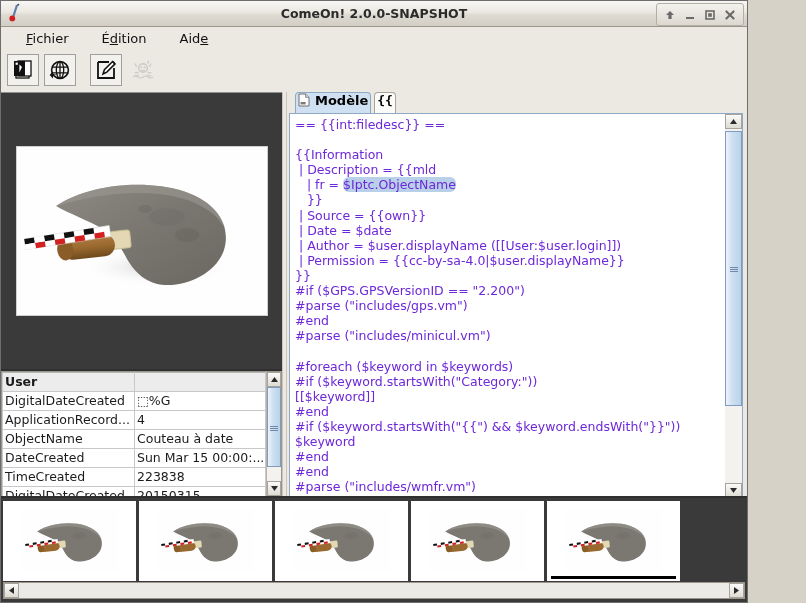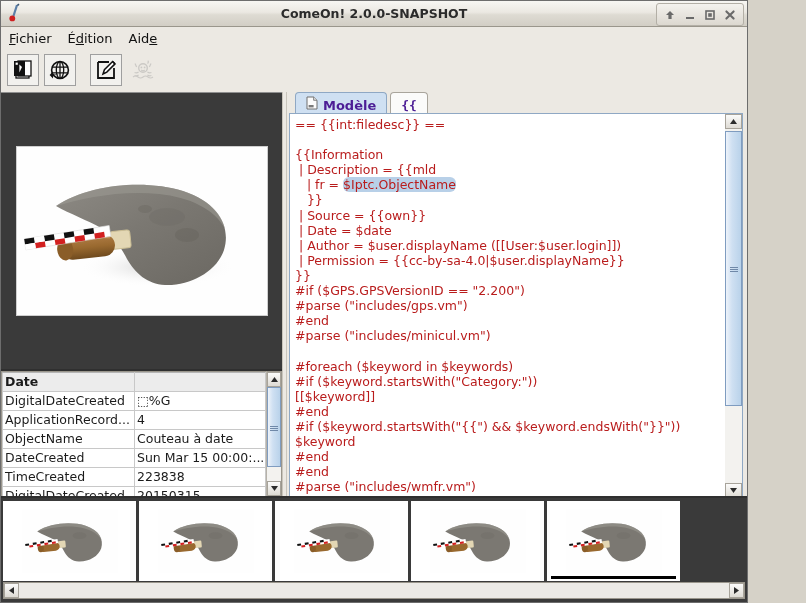--- a/index.html
+++ b/index.html
@@ -43,21 +43,21 @@
   }
   .wbtn svg{display:block;}
   
   #menubar{
     height:22px;background:#ece9e3;display:flex;align-items:center;
     padding-left:8px;border-bottom:0;
   }
   .menu-item{
     font-size:13px;color:#111;padding:2px 9px 2px 0;margin-right:7px;cursor:default;
   }
-  .menu-item .mn{position:relative;}
+  .menu-item .mn{position:relative;margin-left:17px;}
   .menu-item .u{text-decoration:underline;}
   
   #toolbar{
     height:42px;background:#ece9e3;display:flex;align-items:center;
     padding-left:6px;gap:5px;
   }
   .tbtn{
     width:32px;height:32px;box-sizing:border-box;
     border:1px solid #9f9f9f;background:#f2f1ee;
     display:flex;align-items:center;justify-content:center;
@@ -135,37 +135,37 @@
   #splitter{
     width:5px;flex:0 0 auto;background:#ece9e3;
     border-left:1px solid #c9c5bc;border-right:1px solid #c9c5bc;
     box-sizing:border-box;cursor:col-resize;
   }
   
   #right-pane{flex:1 1 auto;display:flex;flex-direction:column;background:#ece9e3;padding:0 4px 0 2px;box-sizing:border-box;}
   #tabstrip{height:22px;display:flex;align-items:flex-end;padding-left:6px;}
   .tab{
     height:21px;box-sizing:border-box;
-    display:flex;align-items:flex-end;gap:5px;
-    padding:0 10px;font-size:13px;font-weight:bold;color:#4c1d95;
+    display:flex;align-items:flex-start;gap:5px;
+    padding:0 2px;font-size:13px;font-weight:bold;color:#000000;
     border:1px solid #8fa8c4;border-bottom:none;
     border-radius:4px 4px 0 0;cursor:default;
   }
   .tab.active{background:#cfe0f2;}
   .tab.inactive{background:#fbfbfa;font-weight:bold;margin-left:3px;border-color:#a9a59c;}
   .tab .braces{font-family:"DejaVu Sans Mono","Liberation Mono",monospace;font-weight:bold;}
   #editor-wrap{
     flex:1 1 auto;display:flex;background:#fff;
     border:1px solid #8fa8c4;box-sizing:border-box;margin-bottom:3px;
   }
   #editor{
     flex:1 1 auto;overflow:hidden;position:relative;
     padding:3px 0 4px 5px;box-sizing:border-box;
     font-family:"DejaVu Sans","Liberation Sans",sans-serif;
-    font-size:12.5px;line-height:15.1px;color:#b91c1c;
+    font-size:12.5px;line-height:15.1px;color:#6d28d9;
     white-space:pre;
   }
   #editor .hl{background:#b8d0e8;border-radius:6px;}
   .vscroll.editor-sb{border:none;background:#fbfbfa;width:17px;}
   
   #thumbs-area{
     position:absolute;left:0;right:0;bottom:0;height:106px;
     background:#3a3a3a;border-top:2px solid #2f2f2f;box-sizing:border-box;
   }
   #thumbs{
@@ -334,21 +334,21 @@
             </g>
           </svg>
         </div>
       </div>
 
       <div id="meta-wrap">
         <div id="meta-scroll">
           <table class="meta">
             <tbody id="meta-body">
                 <tr class="grouphdr">
-                  <td class="k">Date</td>
+                  <td class="k">User</td>
                   <td></td>
                 </tr>
                 <tr>
                   <td class="k">DigitalDateCreated</td>
                   <td>⬚%G</td>
                 </tr>
                 <tr>
                   <td class="k">ApplicationRecord...</td>
                   <td>4</td>
                 </tr>

